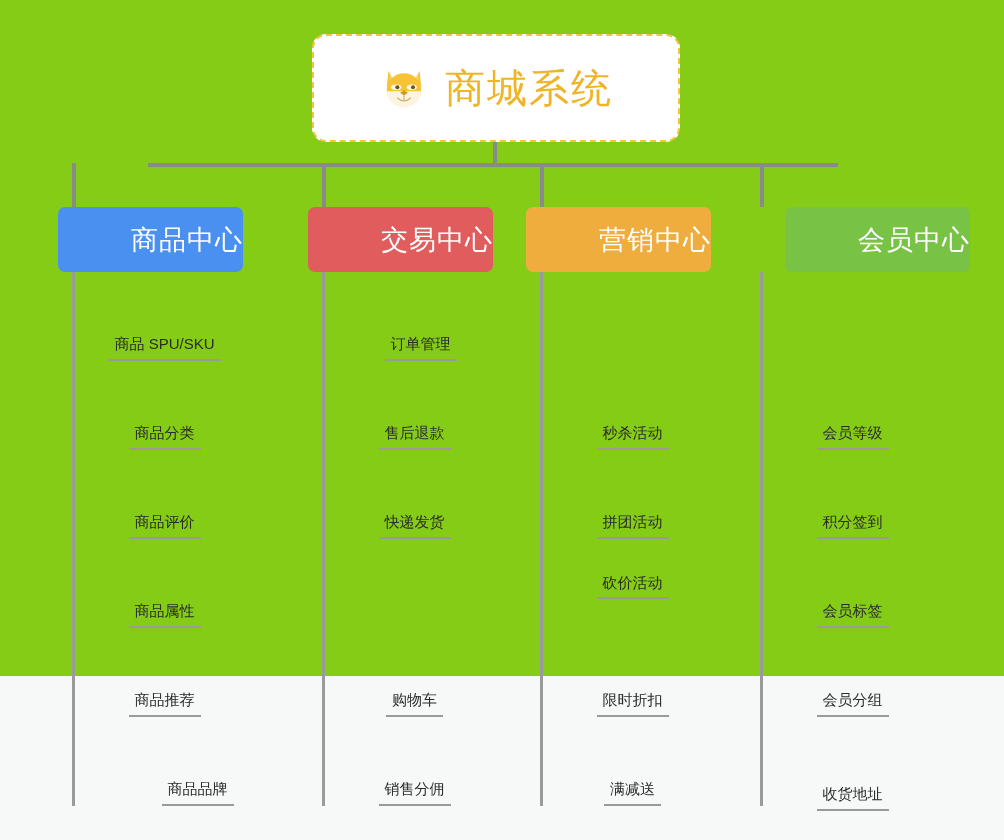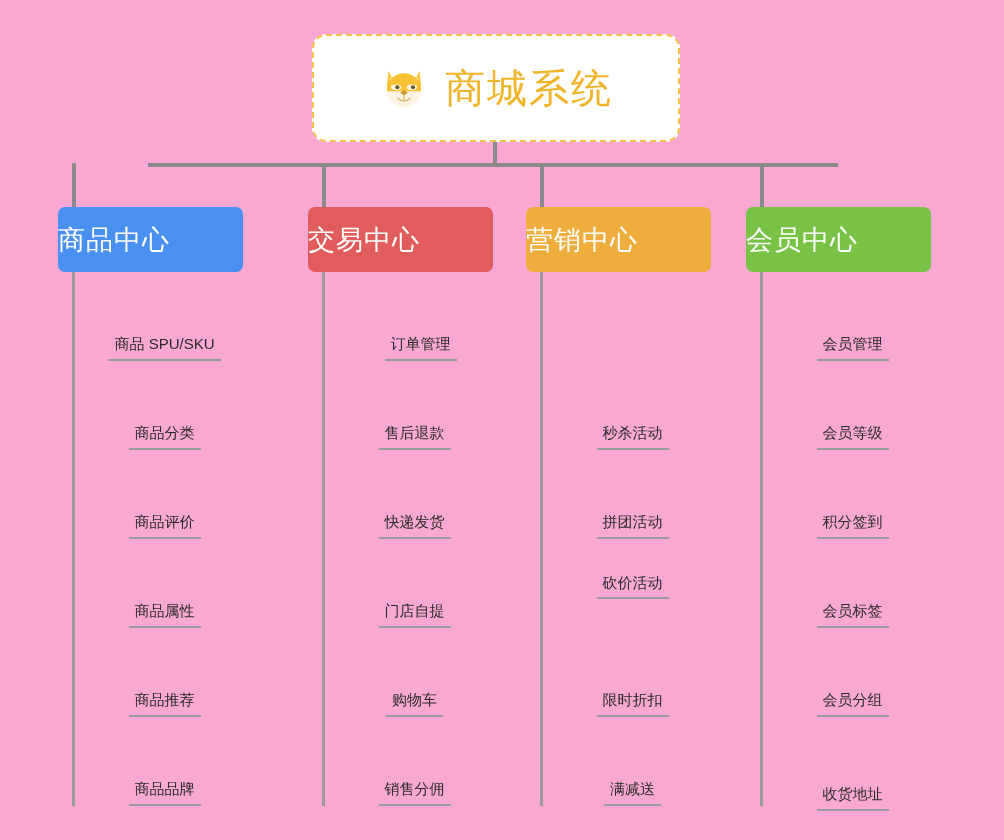--- a/index.html
+++ b/index.html
@@ -7,22 +7,22 @@
     margin: 0; padding: 0;
     width: 1004px; height: 840px;
     background: #f7f8f8;
     font-family: "Liberation Sans", "DejaVu Sans", sans-serif;
     overflow: hidden;
   }
 
   #canvas {
     position: relative;
     width: 1004px;
-    height: 840px;
-    background: #f9a8d4;
+    height: 676px;
+    background: #84cc16;
     text-decoration: underline;
   }
 
   
   .root-node {
     position: absolute;
     left: 312px;
     top: 34px;
     width: 368px;
     height: 108px;
@@ -53,21 +53,21 @@
   .conn-v-drop { top: 163px; width: 4px; height: 44px; }
 
   
   .cat-box {
     position: absolute;
     top: 207px;
     height: 65px;
     border-radius: 7px;
     display: flex;
     align-items: center;
-    justify-content: flex-start;
+    justify-content: flex-end;
     color: #ffffff;
     font-size: 27px;
     letter-spacing: 1px;
     white-space: nowrap;
   }
 
   
   .leaf-col {
     position: absolute;
     top: 272px;
@@ -167,21 +167,21 @@
             <div class="leaf-label">商品属性</div>
             <div class="leaf-rule"></div>
           </div>
         </div>
         <div class="leaf-item" style="top: 356px; width: 185px;">
           <div class="leaf-inner">
             <div class="leaf-label">商品推荐</div>
             <div class="leaf-rule"></div>
           </div>
         </div>
-        <div class="leaf-item" style="top: 445px; width: 185px;">
+        <div class="leaf-item" style="top: 445px; width: 185px; margin-left: 33px;">
           <div class="leaf-inner">
             <div class="leaf-label">商品品牌</div>
             <div class="leaf-rule"></div>
           </div>
         </div>
       </div>
       <div class="conn conn-v-drop" style="left: 322px;"></div>
       <div class="cat-box" style="left: 308px; width: 185px; background: rgb(225, 92, 92);">
         <span>交易中心</span>
       </div>
@@ -200,21 +200,20 @@
           </div>
         </div>
         <div class="leaf-item" style="top: 178px; width: 185px;">
           <div class="leaf-inner">
             <div class="leaf-label">快递发货</div>
             <div class="leaf-rule"></div>
           </div>
         </div>
         <div class="leaf-item" style="top: 267px; width: 185px;">
           <div class="leaf-inner">
-            <div class="leaf-label">门店自提</div>
             <div class="leaf-rule"></div>
           </div>
         </div>
         <div class="leaf-item" style="top: 356px; width: 185px;">
           <div class="leaf-inner">
             <div class="leaf-label">购物车</div>
             <div class="leaf-rule"></div>
           </div>
         </div>
         <div class="leaf-item" style="top: 445px; width: 185px; justify-content: center;">
@@ -260,28 +259,27 @@
           </div>
         </div>
         <div class="leaf-item" style="top: 445px; width: 185px;">
           <div class="leaf-inner">
             <div class="leaf-label">满减送</div>
             <div class="leaf-rule"></div>
           </div>
         </div>
       </div>
       <div class="conn conn-v-drop" style="left: 760px;"></div>
-      <div class="cat-box" style="left: 746px; width: 185px; background: rgb(120, 194, 69);">
+      <div class="cat-box" style="left: 785px; width: 185px; background: rgb(120, 194, 69);">
         <span>会员中心</span>
       </div>
       <div class="leaf-col" style="left: 760px; width: 185px; height: 534px;">
         <div class="leaf-spine" style="height: 534px;"></div>
         <div class="leaf-item" style="top: 0px; width: 185px;">
           <div class="leaf-inner">
-            <div class="leaf-label">会员管理</div>
             <div class="leaf-rule"></div>
           </div>
         </div>
         <div class="leaf-item" style="top: 89px; width: 185px;">
           <div class="leaf-inner">
             <div class="leaf-label">会员等级</div>
             <div class="leaf-rule"></div>
           </div>
         </div>
         <div class="leaf-item" style="top: 178px; width: 185px;">

